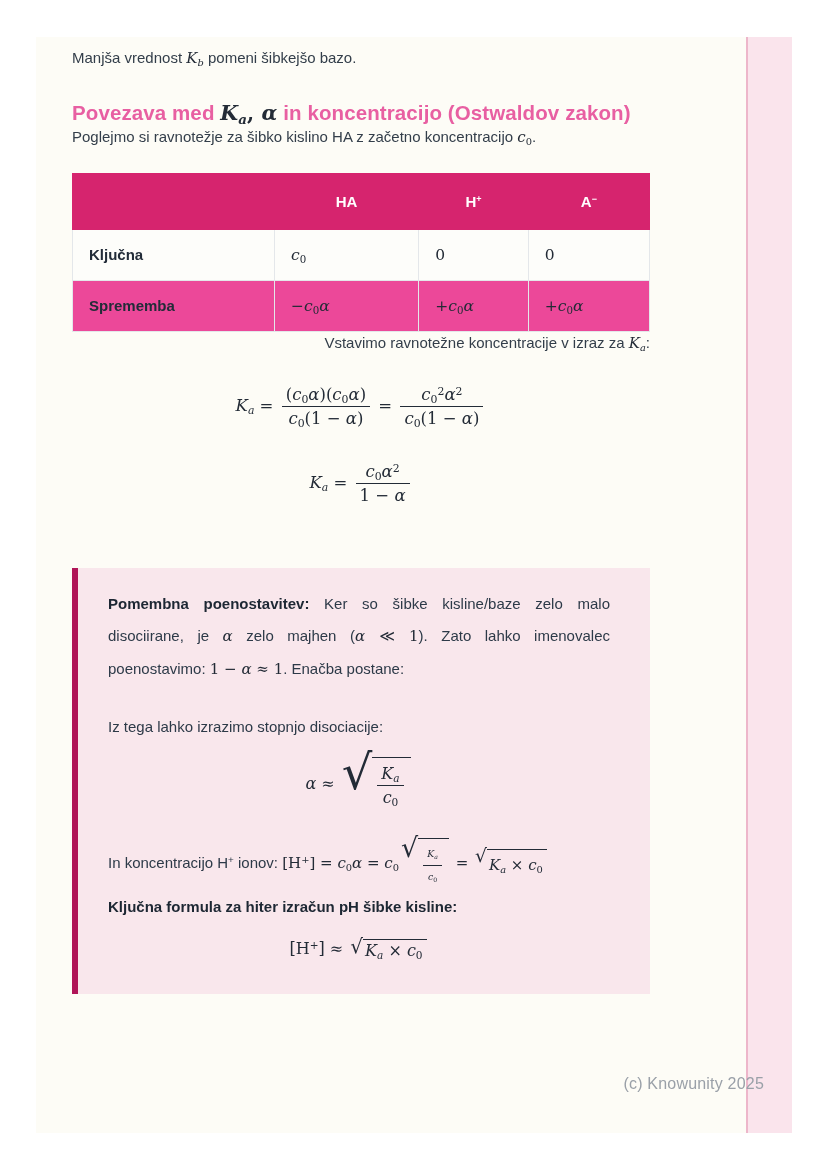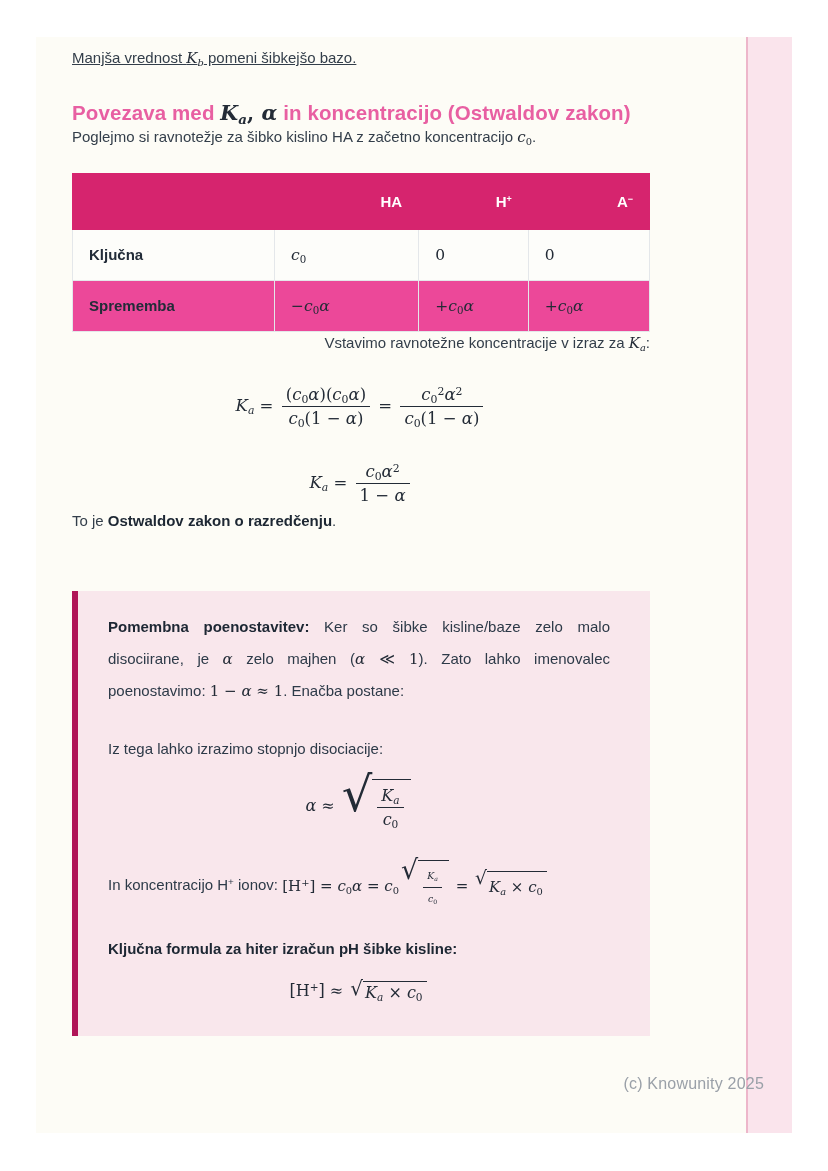--- a/index.html
+++ b/index.html
@@ -11,21 +11,21 @@
   .page{
     position:absolute;left:36px;top:37px;width:756px;height:1096px;
     background:#fdfcf6;overflow:hidden;
   }
   .stripe{
     position:absolute;top:0;right:0;width:44px;height:100%;
     background:#fae4ec;border-left:2px solid #edb6ca;z-index:1;
   }
   .content{position:relative;width:578px;margin-left:36px;padding-top:10px;z-index:2;}
   p.para{font-size:15px;line-height:1.5;margin:0;}
-  .p-first{margin-top:2px;text-decoration:underline;}
+  .p-first{margin-top:2px;}
   h2.heading{
     font-size:20.5px;line-height:1.25;font-weight:700;color:#e85fa2;
     margin:30px 0 0 0;letter-spacing:.1px;
   }
   .p-equil{margin-top:16px;}
   
   .math,.formula,.mcell{font-family:"DejaVu Serif","Liberation Serif",serif;color:#232b36;}
   .mi{font-style:italic;}
   .mr{font-style:normal;}
   sub,sup{font-size:66%;line-height:0;}
@@ -41,21 +41,21 @@
   .msqrt.tall .mrad{font-size:3em;line-height:0.64;}
   p .msqrt .mfrac,.cpara .msqrt .mfrac{font-size:0.62em;}
   .cpara .msqrt.tall .mrad,p .msqrt.tall .mrad{font-size:1.8em;line-height:0.72;}
   .formula{text-align:center;font-size:16.5px;}
   .f1{margin-top:26px;}
   .f2{margin-top:24px;}
   
   .tablewrap{margin-top:24px;}
   table.ice{width:100%;border-collapse:collapse;font-size:15px;}
   table.ice thead th{
-    background:#d6246e;color:#ffffff;text-align:right;font-weight:600;
+    background:#d6246e;color:#ffffff;text-align:center;font-weight:600;
     padding:19px 16px;border:1px solid #d6246e;
   }
   table.ice thead th + th{border-left:1.5px solid rgba(255,255,255,.55);}
   table.ice thead th sup{font-size:9px;vertical-align:0.6em;}
   table.ice td{
     border:1px solid #e4e7ea;padding:16px 16px;vertical-align:middle;
   }
   table.ice tr.r0 td,table.ice tr.r2 td{background:#fdfdfa;}
   table.ice tr.r1 td{background:#ec4899;}
   td.rowlab{font-family:"Liberation Sans",sans-serif;font-weight:700;color:#222c38;}
@@ -69,21 +69,21 @@
   .callout{
     margin-top:58px;background:#f9e7ec;border-left:6px solid #b01558;
     padding:20px 40px 34px 30px;
   }
   .cpara{font-size:15px;margin:0;color:#2d3a48;}
   .cp1{line-height:2.15;}
   .cf3{margin-top:16px;font-size:16px;}
   .cp2{margin-top:30px;line-height:1.6;}
   .cf4{margin-top:18px;font-size:16px;}
   .cphplus{margin-top:26px;line-height:1.9;}
-  .cpkey{margin-top:24px;line-height:1.6;}
+  .cpkey{margin-top:5px;line-height:1.6;}
   .cf6{margin-top:20px;font-size:16px;}
   .watermark{
     position:absolute;right:28px;top:1038px;z-index:3;
     font-size:16px;color:#9aa0a8;letter-spacing:.2px;
   }
 </style>
 </head>
 <body>
 
 <div class="page">
@@ -123,21 +123,20 @@
         </tbody>
       </table>
     </div>
 
     <p class="para p-insert">Vstavimo ravnotežne koncentracije v izraz za <span class="math"><span class="mi">K</span><sub class="mi">a</sub></span>:</p>
 
     <div class="formula f1"><span class="mi">K</span><sub class="mi">a</sub><span class="mr"> = </span><span class="mfrac"><span class="mnum"><span class="mr">(</span><span class="mi">c</span><sub>0</sub><span class="mi">α</span><span class="mr">)(</span><span class="mi">c</span><sub>0</sub><span class="mi">α</span><span class="mr">)</span></span><span class="mden"><span class="mi">c</span><sub>0</sub><span class="mr">(1 − </span><span class="mi">α</span><span class="mr">)</span></span></span><span class="mr"> = </span><span class="mfrac"><span class="mnum"><span class="mi">c</span><sub>0</sub><sup>2</sup><span class="mi">α</span><sup>2</sup></span><span class="mden"><span class="mi">c</span><sub>0</sub><span class="mr">(1 − </span><span class="mi">α</span><span class="mr">)</span></span></span></div>
 
     <div class="formula f2"><span class="mi">K</span><sub class="mi">a</sub><span class="mr"> = </span><span class="mfrac"><span class="mnum"><span class="mi">c</span><sub>0</sub><span class="mi">α</span><sup>2</sup></span><span class="mden"><span class="mr">1 − </span><span class="mi">α</span></span></span></div>
 
-    <p class="para p-ostwald">To je <b>Ostwaldov zakon o razredčenju</b>.</p>
 
     <div class="callout">
       <p class="cpara cp1 justify" style="text-align:justify;"><b>Pomembna poenostavitev:</b> Ker so šibke kisline/baze zelo malo disociirane, je <span class="math"><span class="mi">α</span></span> zelo majhen (<span class="math"><span class="mi">α</span><span class="mr"> ≪ 1</span></span>). Zato lahko imenovalec poenostavimo: <span class="math"><span class="mr">1 − </span><span class="mi">α</span><span class="mr"> ≈ 1</span></span>. Enačba postane:</p>
       <p class="cpara cp2">Iz tega lahko izrazimo stopnjo disociacije:</p>
       <div class="formula cf4"><span class="mi">α</span><span class="mr"> ≈ </span><span class="msqrt tall">
             <span class="mrad">√</span>
             <span class="mbody"><span class="mfrac"><span class="mnum"><span class="mi">K</span><sub class="mi">a</sub></span><span class="mden"><span class="mi">c</span><sub>0</sub></span></span></span>
           </span></div>
       <p class="cpara cphplus">In koncentracijo H<sup>+</sup> ionov: <span class="math"><span class="mr">[H</span><sup>+</sup><span class="mr">] = </span><span class="mi">c</span><sub>0</sub><span class="mi">α</span><span class="mr"> = </span><span class="mi">c</span><sub>0</sub><span class="msqrt tall">
               <span class="mrad">√</span>

